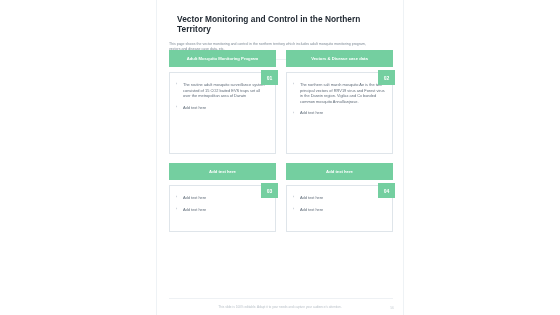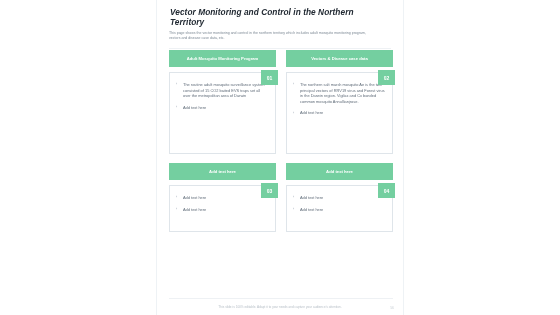--- a/index.html
+++ b/index.html
@@ -34,22 +34,21 @@
   
   .header {
     padding: 7px 12px 0 12px;
   }
   .page-title {
     font-size: 8.3px;
     line-height: 9.6px;
     font-weight: bold;
     color: #222a33;
     letter-spacing: 0.05px;
-    margin: 1px;
-    font-style: italic;
+    margin: 8px;
   }
   .page-subtitle {
     margin-top: 4px;
     font-size: 3.5px;
     line-height: 5.1px;
     color: #7c8894;
     max-width: 205px;
     letter-spacing: 0.02px;
   }
 

